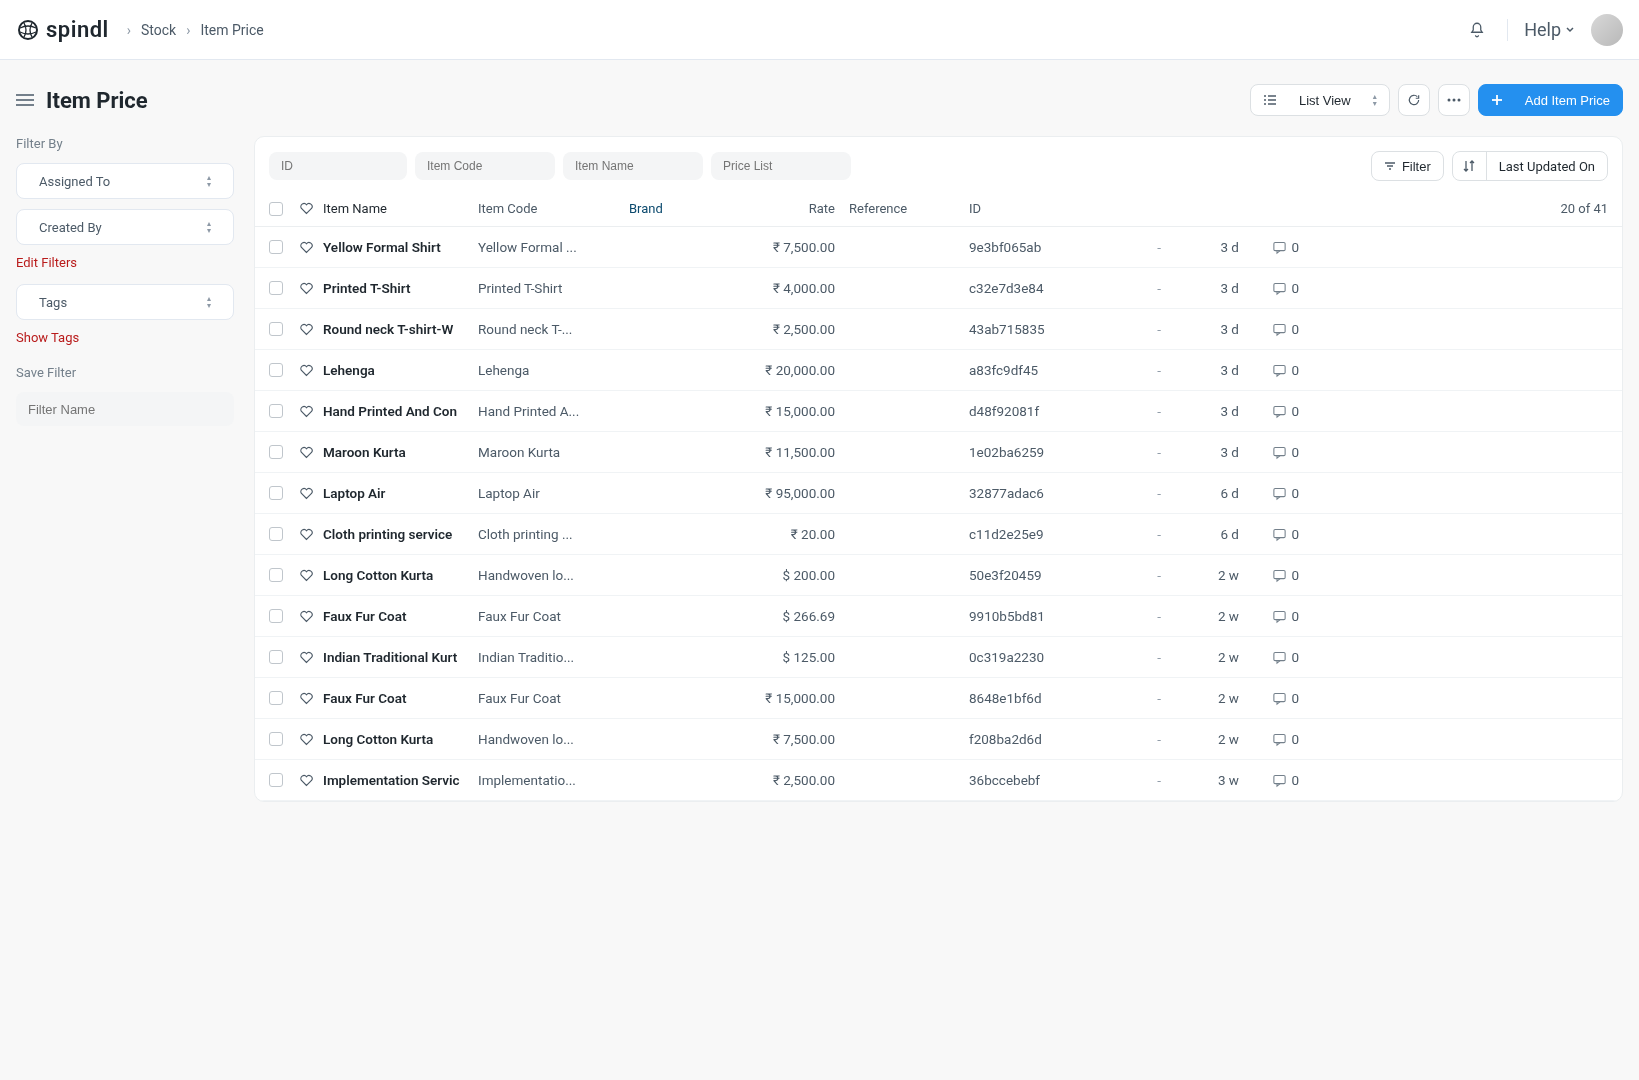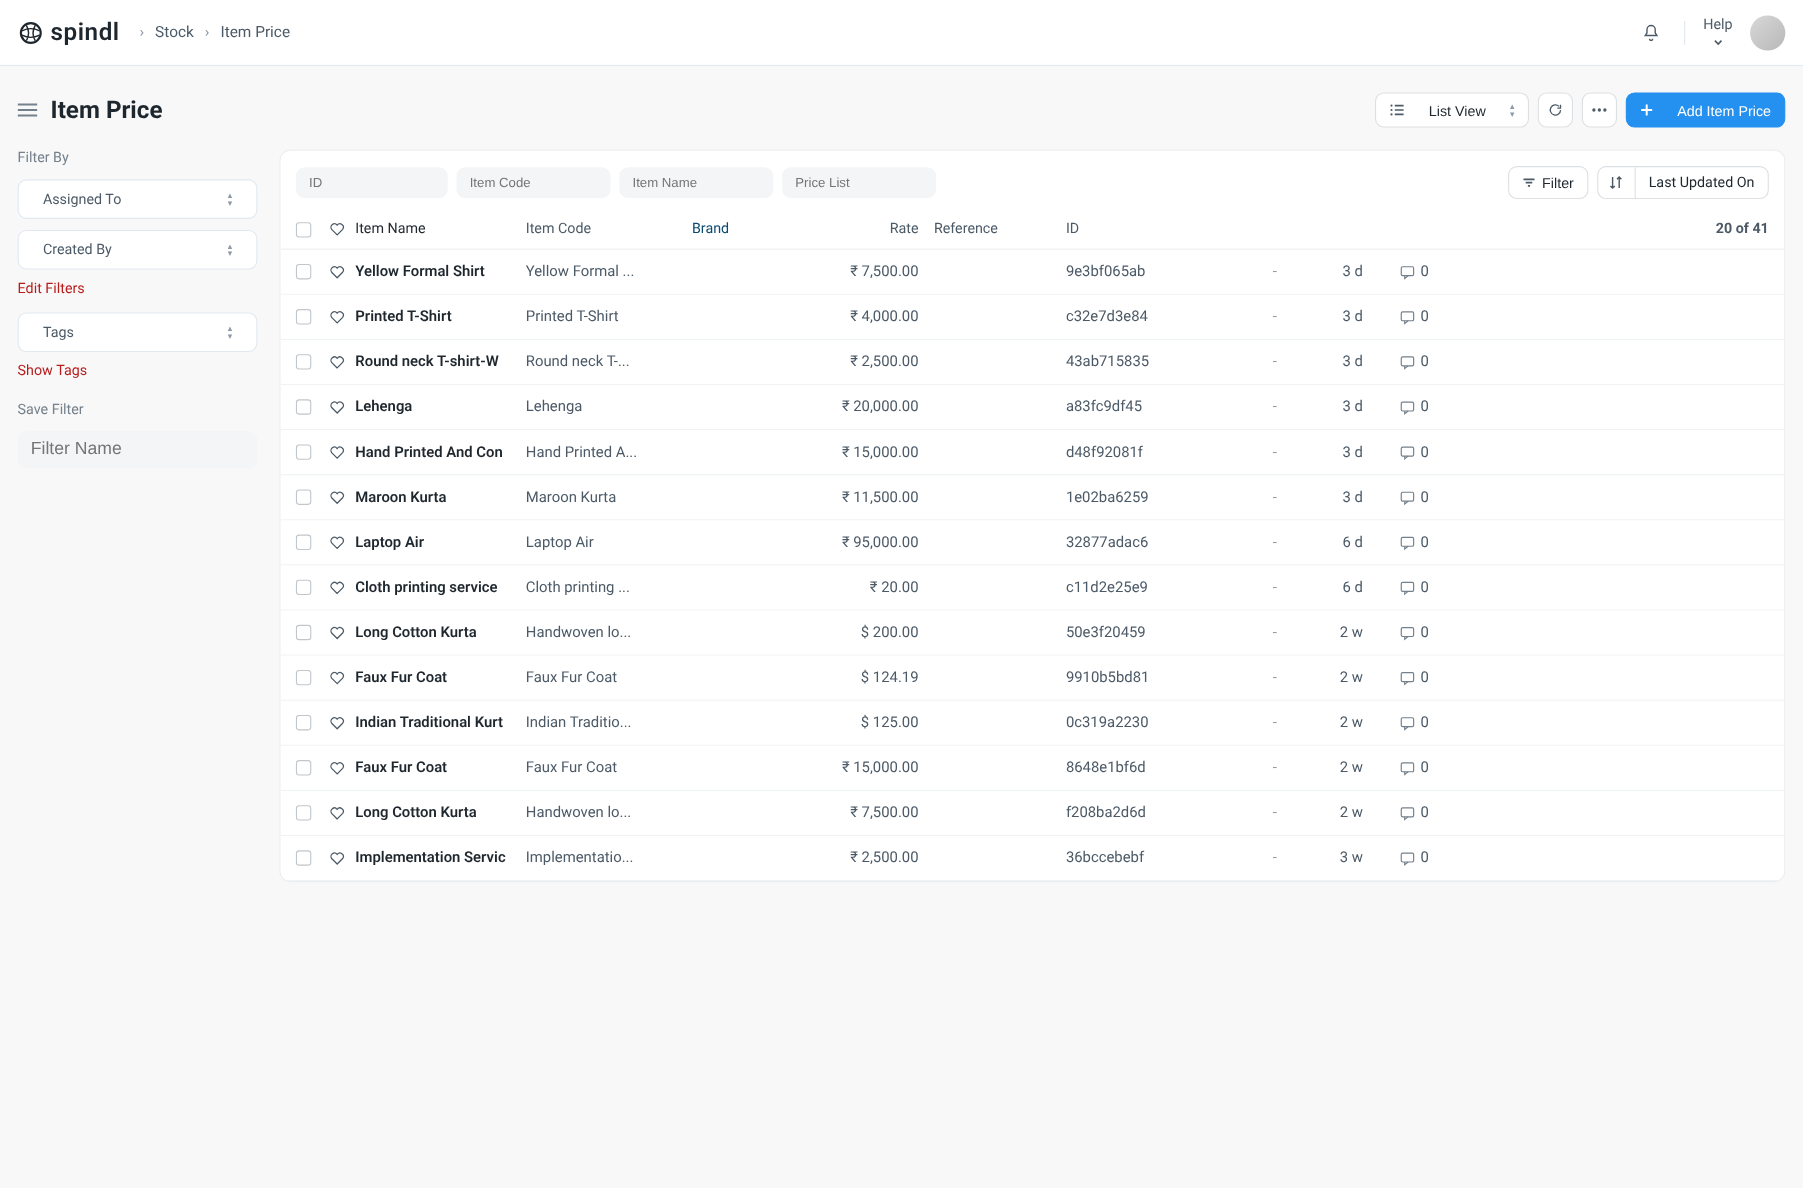--- a/index.html
+++ b/index.html
@@ -8,38 +8,38 @@
 .logo { font-size: 22px; font-weight: 600; display: flex; align-items: center; gap: 6px; color: #1f272e; margin-right: 18px; letter-spacing: 0.5px; }
 .logo svg { width: 24px; height: 24px; }
 .breadcrumb { display: flex; align-items: center; gap: 10px; color: #4c5a67; font-size: 14px; }
 .breadcrumb .chev { color: #8d99a6; }
 .breadcrumb a { color: #4c5a67; text-decoration: none; }
 .nav-right { margin-left: auto; display: flex; align-items: center; gap: 16px; }
 .search-box { background: #f4f5f6; border-radius: 8px; height: 36px; width: 300px; display: flex; align-items: center; padding: 0 12px; gap: 8px; color: #74808b; }
 .search-box input { border: none; background: transparent; outline: none; flex: 1; font-size: 13px; color: #4c5a67; }
 .icon-btn { width: 28px; height: 28px; display: flex; align-items: center; justify-content: center; cursor: pointer; color: #4c5a67; }
 .vsep { width: 1px; height: 22px; background: #e2e8f0; }
-.help-link { display: flex; align-items: center; gap: 4px; color: #4c5a67; cursor: pointer; font-size: 13px; flex-direction: column; }
+.help-link { display: flex; align-items: center; gap: 4px; color: #4c5a67; cursor: pointer; font-size: 18px; }
 .avatar { width: 32px; height: 32px; border-radius: 50%; background: linear-gradient(135deg, #d8d8d8, #b8b8b8); }
 .page-body { background: #f8f8f8; min-height: calc(100vh - 60px); padding: 0 16px 20px; }
 .page-head { display: flex; align-items: center; padding: 24px 0 20px; }
 .page-head-left { display: flex; align-items: center; gap: 12px; }
 .menu-icon { color: #74808b; cursor: pointer; }
 .page-title { font-size: 22px; font-weight: 700; color: #1f272e; }
 .page-head-right { margin-left: auto; display: flex; align-items: center; gap: 8px; }
 .btn { height: 32px; border-radius: 8px; border: 1px solid #dce0e3; background: #fff; padding: 0 12px; display: inline-flex; align-items: center; gap: 22px; cursor: pointer; font-size: 13px; color: #1f272e; }
 .btn.icon-only { width: 32px; padding: 0; justify-content: center; }
 .btn.primary { background: #2490ef; border-color: #2490ef; color: #fff; }
 .layout { display: flex; gap: 20px; }
 .sidebar { width: 218px; flex-shrink: 0; }
 .side-section { margin-bottom: 20px; }
 .side-label { font-size: 13px; color: #74808b; margin-bottom: 12px; }
 .side-select { width: 100%; height: 36px; border: 1px solid #e2e8f0; border-radius: 8px; background: #fff; padding: 0 22px; display: flex; align-items: center; justify-content: space-between; cursor: pointer; color: #4c5a67; font-size: 13px; margin-bottom: 10px; }
 .side-link { color: #b91c1c; font-size: 13px; cursor: pointer; display: block; margin-top: 4px; margin-bottom: 14px; }
-.side-input { width: 100%; height: 34px; border: none; border-radius: 8px; background: #f4f5f6; padding: 0 12px; font-size: 16px; color: #4c5a67; outline: none; }
+.side-input { width: 100%; height: 34px; border: none; border-radius: 8px; background: #f4f5f6; padding: 0 12px; font-size: 13px; color: #4c5a67; outline: none; }
 .list-container { flex: 1; background: #fff; border: 1px solid #ebeef0; border-radius: 10px; overflow: hidden; }
 .list-toolbar { display: flex; align-items: center; padding: 14px 14px 10px; gap: 8px; }
 .pill-input { background: #f4f5f6; border: none; border-radius: 8px; height: 28px; padding: 0 12px; font-size: 12px; color: #4c5a67; outline: none; }
 .pill-input.w1 { width: 138px; }
 .pill-input.w2 { width: 140px; }
 .pill-input.w3 { width: 140px; }
 .pill-input.w4 { width: 140px; }
 .toolbar-right { margin-left: auto; display: flex; align-items: center; }
 .filter-btn { height: 30px; border: 1px solid #dce0e3; border-radius: 8px; padding: 0 12px; display: inline-flex; align-items: center; gap: 6px; cursor: pointer; font-size: 13px; color: #1f272e; background: #fff; }
 .sort-group { display: flex; align-items: center; margin-left: 8px; border: 1px solid #dce0e3; border-radius: 8px; height: 30px; overflow: hidden; background: #fff; }
@@ -52,21 +52,21 @@
 .col-name { width: 155px; font-weight: 600; color: #1f272e; white-space: nowrap; overflow: hidden; text-overflow: ellipsis; }
 .col-code { width: 120px; color: #4c5a67; white-space: nowrap; overflow: hidden; text-overflow: ellipsis; }
 .col-brand { width: 100px; color: #0c4a6e; margin-left: 31px; }
 .col-rate { width: 120px; text-align: right; color: #4c5a67; padding-right: 14px; }
 .col-ref { width: 120px; color: #4c5a67; }
 .list-header .col-name { font-weight: 400; }
 .col-id { width: 160px; color: #4c5a67; }
 .col-dash { width: 60px; text-align: center; color: #8d99a6; }
 .col-age { width: 50px; text-align: right; color: #4c5a67; }
 .col-comments { width: 60px; display: flex; align-items: center; justify-content: flex-end; gap: 4px; color: #4c5a67; }
-.col-count { margin-left: auto; color: #4c5a67; font-weight: bold; }
+.col-count { margin-left: auto; color: #4c5a67; }
 .checkbox { width: 14px; height: 14px; border: 1.5px solid #c0c6cc; border-radius: 3px; cursor: pointer; }
 svg { display: block; }
 .updown { display: flex; flex-direction: column; font-size: 8px; line-height: 7px; color: #8d99a6; }
 </style>
 </head>
 <body>
 
 <div class="navbar">
   <div class="logo">
     <svg viewBox="0 0 24 24">
@@ -458,21 +458,21 @@
               <div class="checkbox"></div>
             </div>
     <div class="col-like">
       <svg width="15" height="15" viewBox="0 0 24 24">
                 <path d="M12 20 L4 12 a5 5 0 0 1 8-6 a5 5 0 0 1 8 6 Z" fill="none" stroke="#4c5a67" stroke-width="1.8"></path>
               </svg>
     </div>
     <div class="col-name">Faux Fur Coat</div>
     <div class="col-code">Faux Fur Coat</div>
     <div class="col-brand"></div>
-    <div class="col-rate">$ 124.19</div>
+    <div class="col-rate">$ 266.69</div>
     <div class="col-ref"></div>
     <div class="col-id">9910b5bd81</div>
     <div class="col-dash">-</div>
     <div class="col-age">2 w</div>
     <div class="col-comments">
       <svg width="15" height="15" viewBox="0 0 24 24">
                 <rect x="3" y="4" width="18" height="13" rx="2" fill="none" stroke="#74808b" stroke-width="1.7"></rect>
                 <path d="M8 17 l0 4 l5-4" fill="none" stroke="#74808b" stroke-width="1.7"></path>
               </svg>
       <span>0</span>

